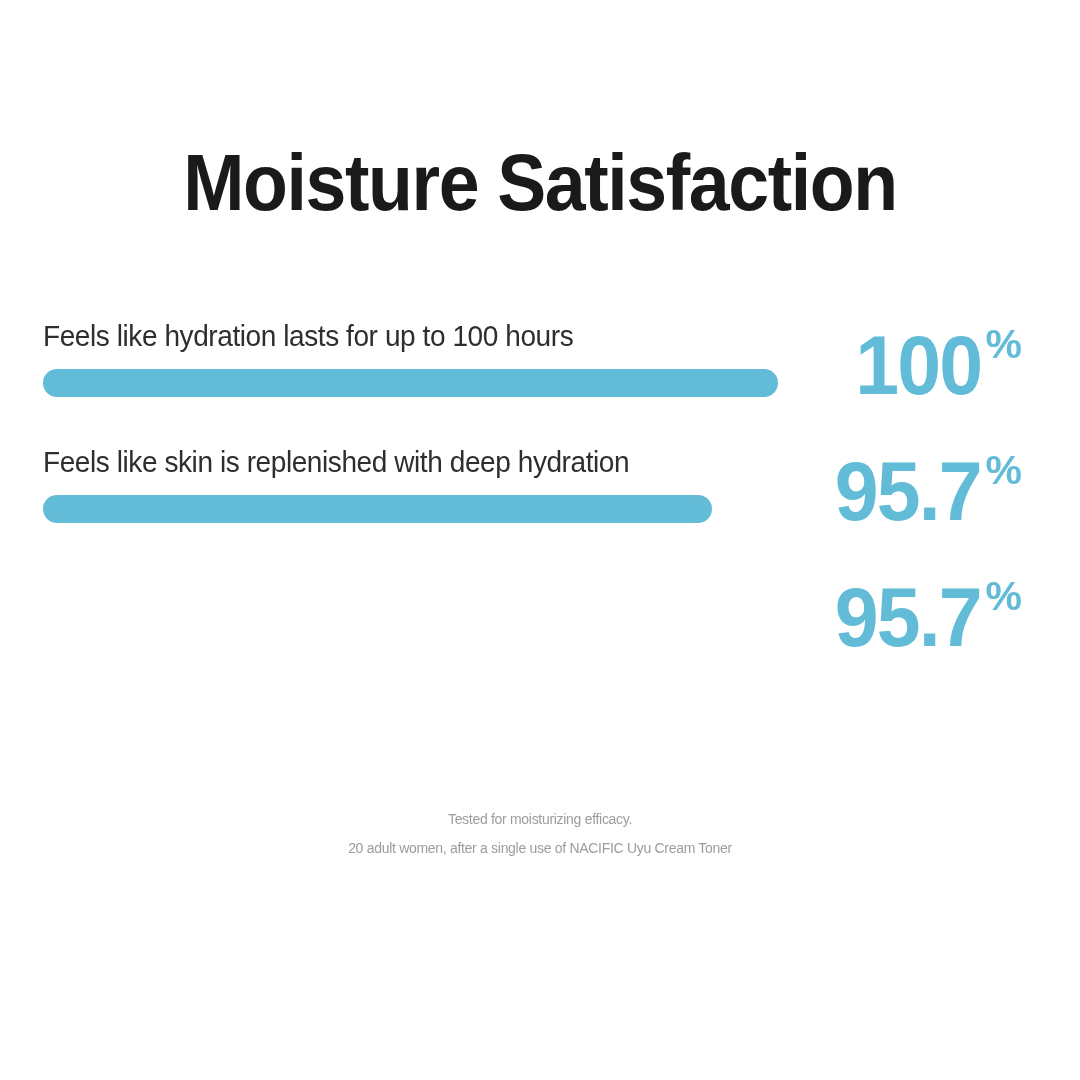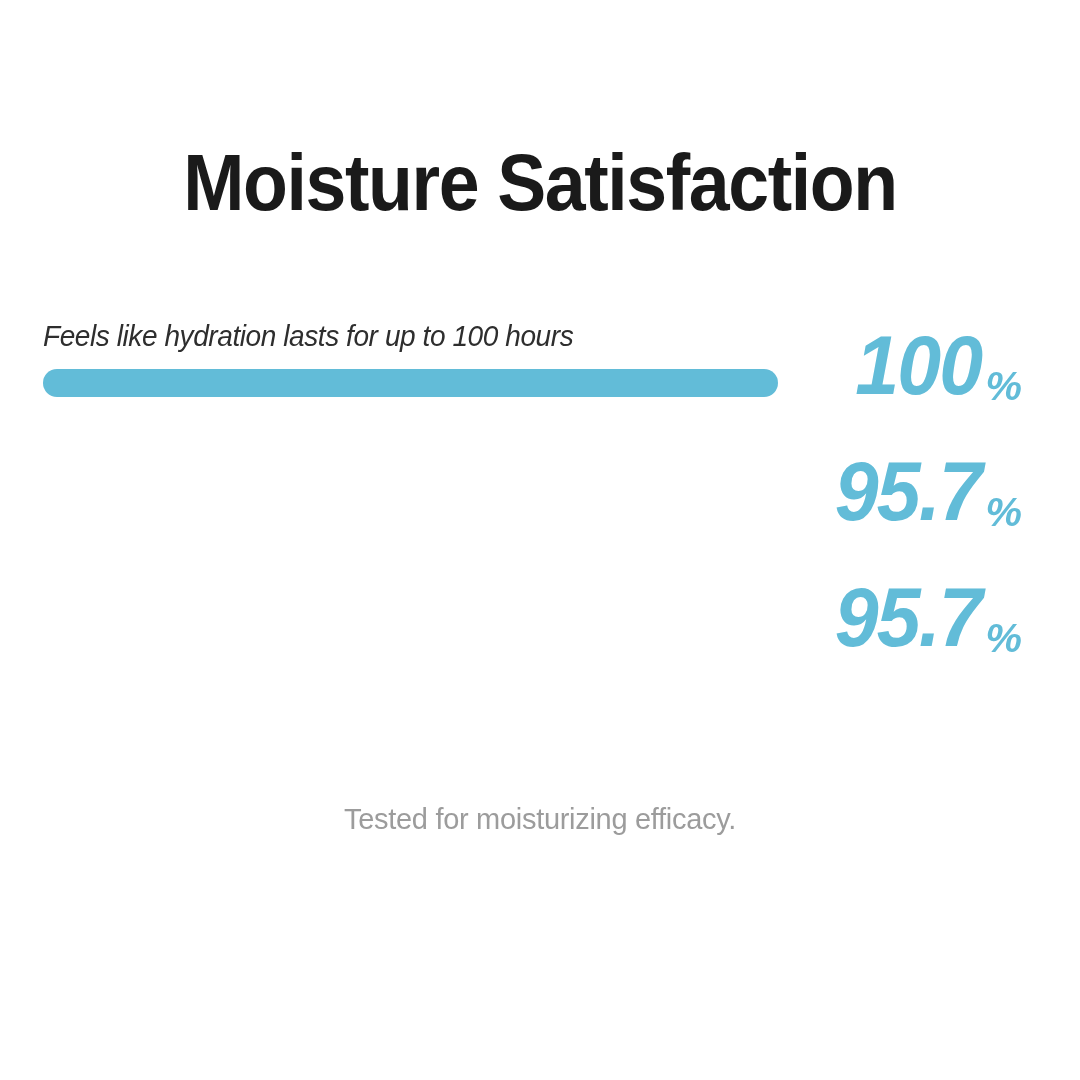--- a/index.html
+++ b/index.html
@@ -40,21 +40,20 @@
   #bar-rows {
     position: absolute;
     left: 43px;
     top: 318px;
     width: 1000px;
   }
 
   .bar-row {
     position: relative;
     height: 126px;
-    font-style: italic;
   }
 
   .row-left {
     position: absolute;
     left: 0;
     top: 0;
     width: 735px;
   }
 
   .row-label {
@@ -87,21 +86,21 @@
   
   .row-value {
     position: absolute;
     right: 22px;
     top: 6px;
     color: #62bcd8;
     font-weight: 700;
     line-height: 1;
     white-space: nowrap;
     display: flex;
-    align-items: flex-end;
+    align-items: flex-start;
     justify-content: flex-end;
     letter-spacing: -2px;
   }
   .value-number {
     font-size: 83px;
     transform: scaleX(0.95);
     transform-origin: right baseline;
   }
   .value-unit {
     font-size: 41px;
@@ -110,21 +109,21 @@
   }
 
   
   #footnote {
     position: absolute;
     left: 0;
     right: 0;
     top: 805px;
     text-align: center;
     color: #9c9c9c;
-    font-size: 29px;
+    font-size: 14px;
     line-height: 29px;
     letter-spacing: -0.3px;
   }
   #footnote .fn-line {
     display: block;
     white-space: nowrap;
   }
 </style>
 </head>
 <body>
@@ -142,32 +141,39 @@
           <div class="bar-fill" id="bar-fill-0" style="width: 100%; background: rgb(98, 188, 216);"></div>
         </div>
       </div>
       <div class="row-value" style="color: rgb(98, 188, 216);">
         <span class="value-number">100</span>
         <span class="value-unit">%</span>
       </div>
     </div>
 
     <div class="bar-row">
+      <div class="row-left">
+        <div class="row-label">Feels like skin is replenished with deep hydration</div>
+        <div class="bar-track">
+          <div class="bar-fill" id="bar-fill-1" style="width: 91%; background: rgb(98, 188, 216);"></div>
+        </div>
+      </div>
       <div class="row-value" style="color: rgb(98, 188, 216);">
         <span class="value-number">95.7</span>
         <span class="value-unit">%</span>
       </div>
     </div>
 
     <div class="bar-row">
       <div class="row-value" style="color: rgb(98, 188, 216);">
         <span class="value-number">95.7</span>
         <span class="value-unit">%</span>
       </div>
     </div>
 
   </div>
 
   <div id="footnote">
     <span class="fn-line">Tested for moisturizing efficacy.</span>
+    <span class="fn-line">20 adult women, after a single use of NACIFIC Uyu Cream Toner</span>
   </div>
 
 </div>
 
 </body></html>

